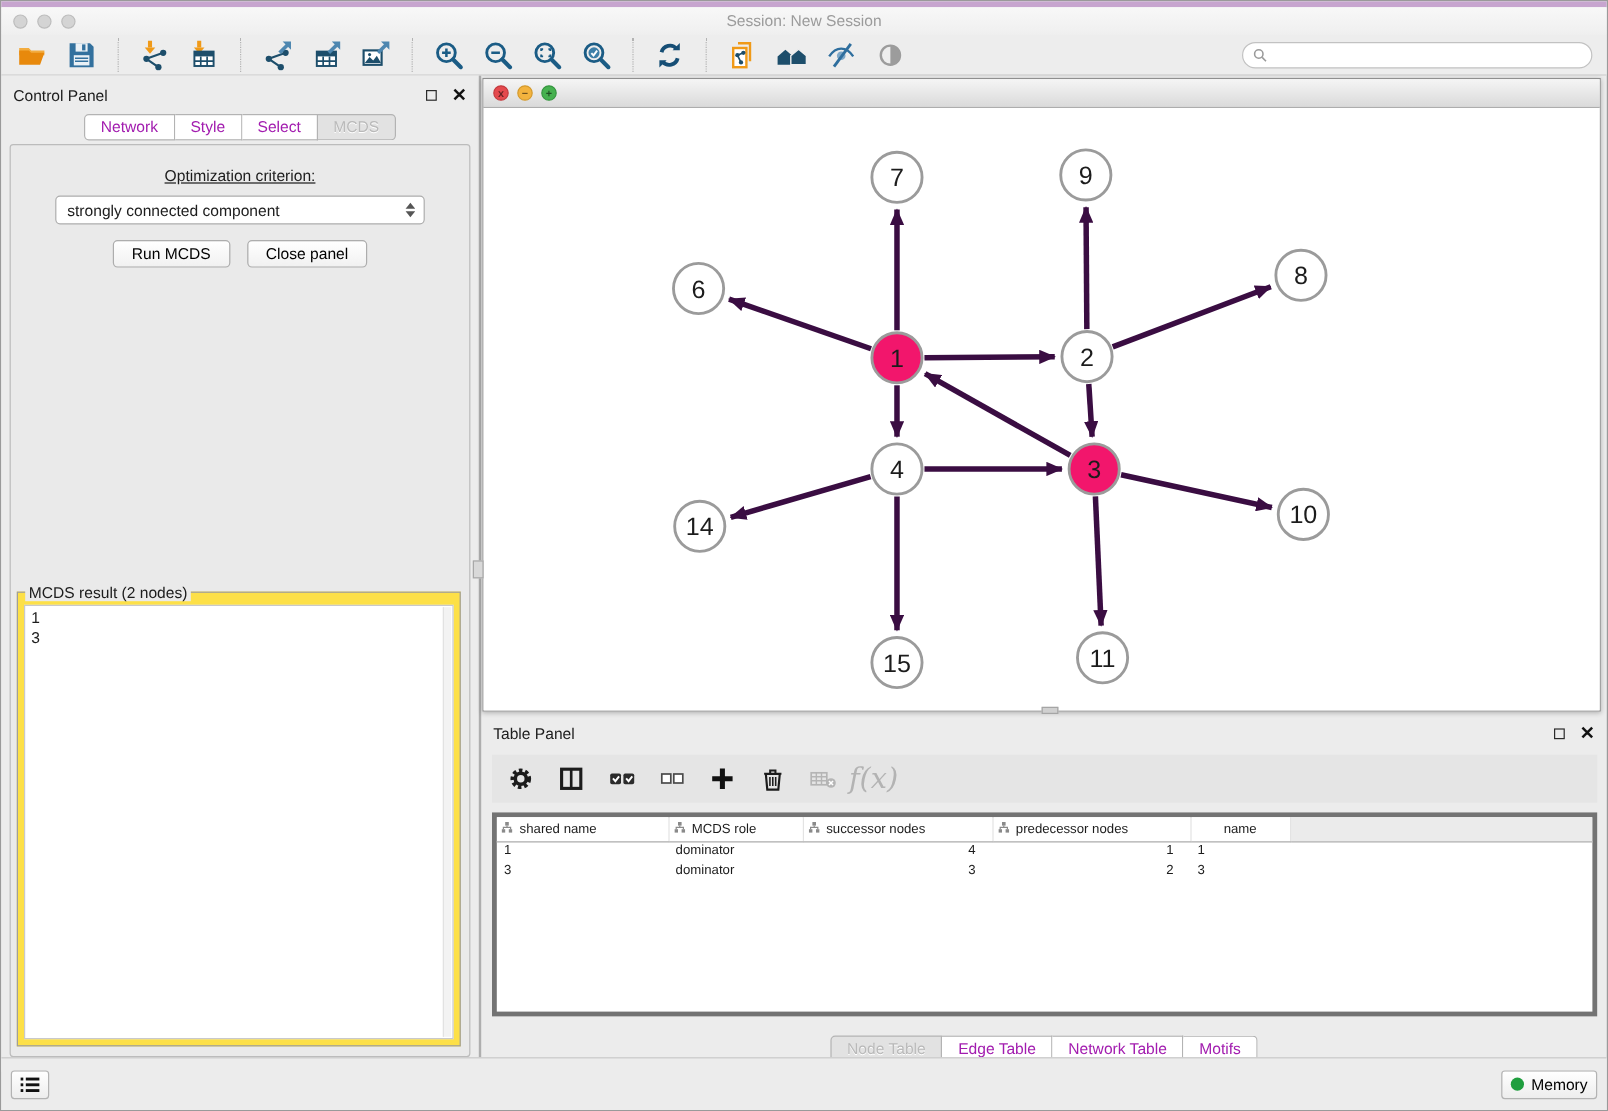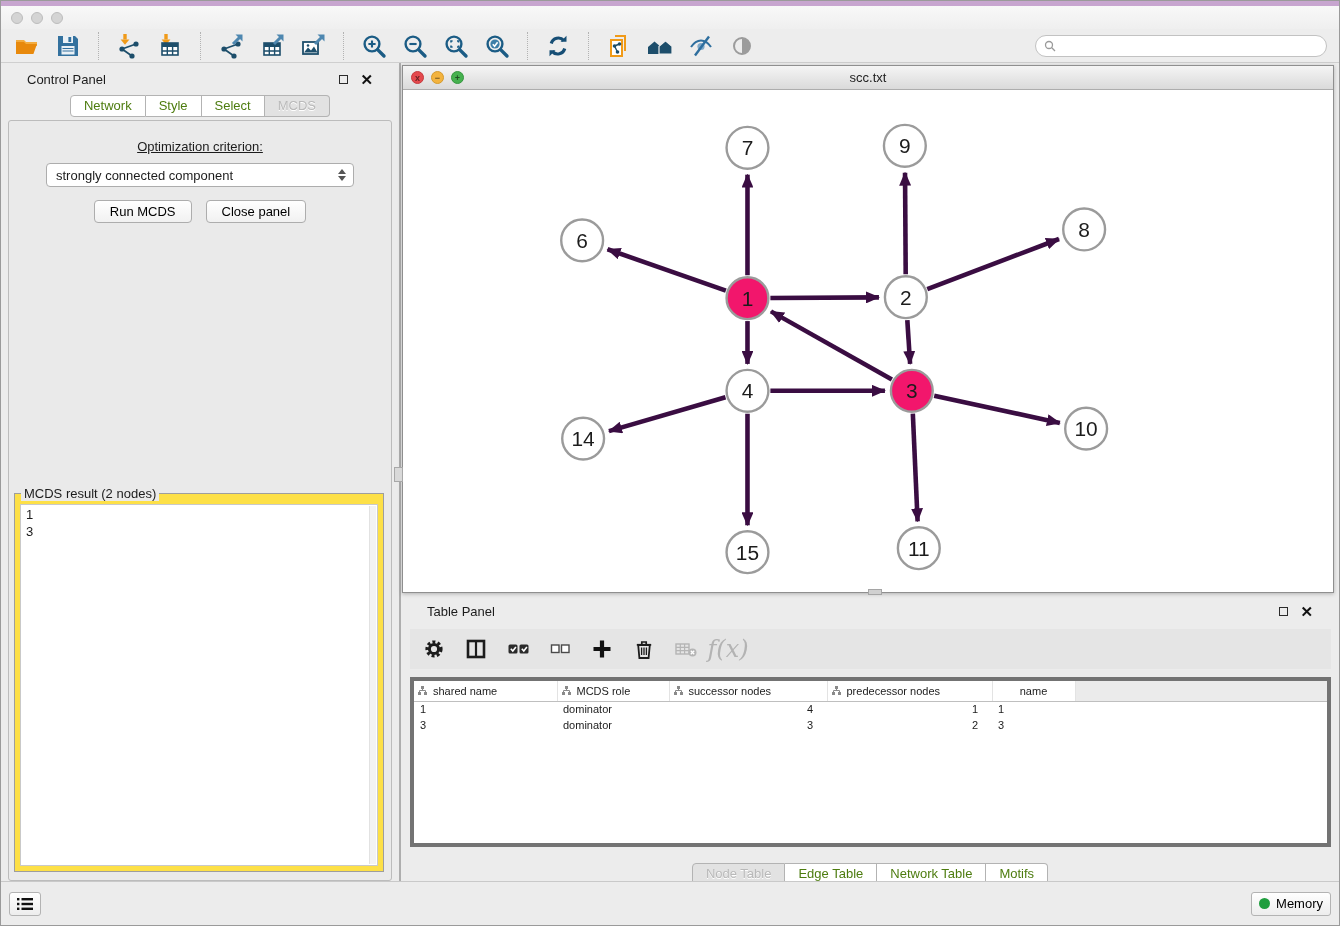--- a/index.html
+++ b/index.html
@@ -19,27 +19,27 @@
   .tb-icon { width:28px; height:26px; display:flex; align-items:center; justify-content:center; }
   .tb-icon svg { display:block; }
   .tb-sep { width:0; height:28px; border-left:1px dotted #b3b3b3; margin:0 3px; }
   .search { margin-left:auto; width:292px; height:22px; background:#fff; border:1px solid #c2c2c2;
             border-radius:12px; display:flex; align-items:center; padding:0 8px; gap:5px; }
   .search input { border:none; outline:none; flex:1; font-size:12px; background:transparent; }
   
   .main { position:absolute; top:62px; left:0; right:0; bottom:32px; display:flex; }
   
   .control-panel { position:relative; width:400px; border-right:2px solid #aeaeae; background:#ececec; }
-  .panel-head { height:32px; display:flex; align-items:center; padding:0 26px; font-size:13px; }
+  .panel-head { height:32px; display:flex; align-items:center; padding:0 10px; font-size:13px; }
   .panel-head .spacer { flex:1; }
   .float-box { width:9px; height:9px; border:1.6px solid #2b2b2b; margin-right:12px; display:inline-block; }
   .close-x { font-size:15px; font-weight:bold; color:#111; line-height:1; }
   .tabs-row { display:flex; justify-content:center; position:relative; z-index:2; }
   .tab { font-size:13px; padding:2px 13px 3px; background:#fff; border:1px solid #b3b3b3;
-         border-left:none; color:#4d7c0f; }
+         border-left:none; color:#a21caf; }
   .tab:first-child { border-left:1px solid #b3b3b3; border-radius:4px 0 0 4px; }
   .tab:last-child { border-radius:0 4px 4px 0; }
   .tab.active { background:#e2e2e2; color:#b9b9b9; text-shadow:0 1px 0 #fff; }
   .cp-body { position:absolute; top:57px; left:7px; right:7px; bottom:12px;
              border:1px solid #bcbcbc; border-radius:3px; background:#eaeaea; }
   .opt-label { text-align:center; margin-top:18px; font-size:13px;text-decoration:underline; }
   .select-box { margin:9px auto 0; width:308px; height:24px; background:#fff; border:1px solid #adadad;
                 border-radius:4px; display:flex; align-items:center; padding:0 4px 0 9px; font-size:13px; }
   .select-box .val { flex:1; }
   .stepper { display:flex; flex-direction:column; gap:2px; align-items:center; padding:0 3px; }
@@ -102,20 +102,21 @@
 <div class="app">
 
   <div class="mac-strip"></div>
 
   <div class="titlebar">
     <div class="traffic">
       <span class="dot"></span>
       <span class="dot"></span>
       <span class="dot"></span>
     </div>
+    <div class="win-title">Session: New Session</div>
   </div>
 
   <div class="toolbar">
     <span style="display:flex;align-items:center;gap:13px;">
         <span class="tb-icon">
           <svg width="26" height="26" viewBox="0 0 26 26">
             <path d="M2 7h8l2 2h11v4H2z" fill="#F3AC3F"></path>
             <path d="M2 21V9h8l2 2h11l-3.6 10z" fill="#E8890C"></path>
           </svg>
         </span>
@@ -300,21 +301,20 @@
 
     <div class="right">
 
       <div class="network-window">
         <div class="net-titlebar">
           <div class="net-lights">
             <span class="lt-close">x</span>
             <span class="lt-min">−</span>
             <span class="lt-max">+</span>
           </div>
-          <div class="net-title">scc.txt</div>
         </div>
         <div class="net-canvas">
           <svg id="graph-svg" viewBox="0 0 924 504">
               <defs>
                 <marker id="arrow" viewBox="0 0 14 12" refX="13" refY="6" markerWidth="14" markerHeight="12" orient="auto" markerUnits="userSpaceOnUse">
                   <path d="M0 0L14 6L0 12z" fill="#3A0D42"></path>
                 </marker>
               </defs>
               <line x1="341" y1="186" x2="341" y2="85" stroke="#3A0D42" stroke-width="4.6" marker-end="url(#arrow)"></line>
               <line x1="319.28718253123094" y1="201.4135938964542" x2="200.48895963725064" y2="159.90578107807553" stroke="#3A0D42" stroke-width="4.6" marker-end="url(#arrow)"></line>

